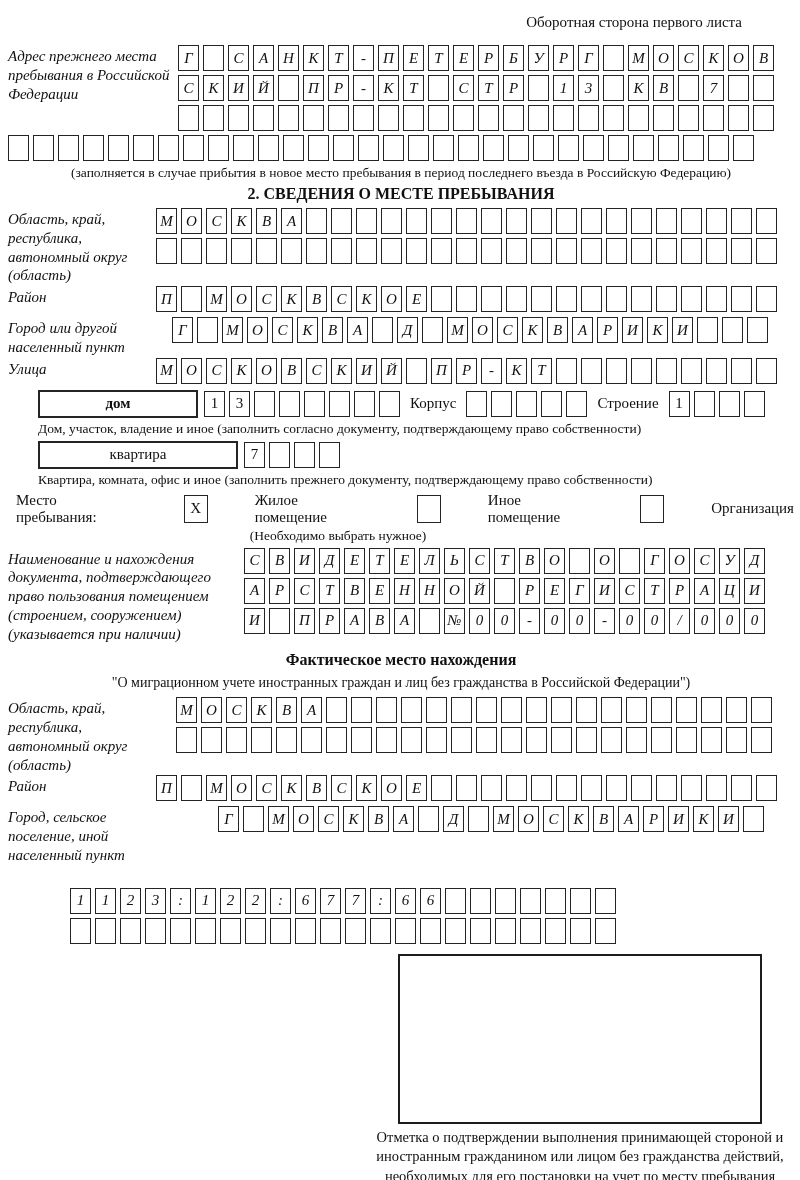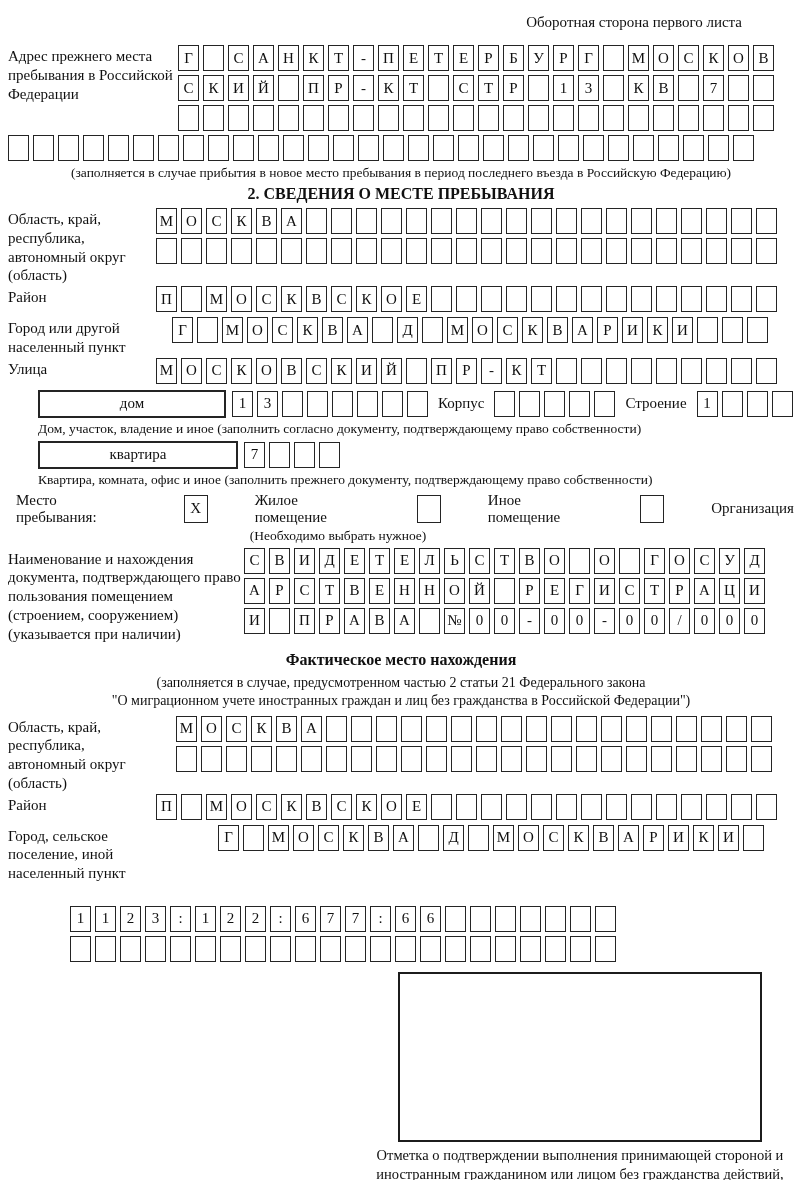--- a/index.html
+++ b/index.html
@@ -1,19 +1,19 @@
 <!DOCTYPE html>
 <html><head>
 <meta charset="utf-8">
 <style>
   html,body{margin:0;padding:0;background:#fff;}
   body{width:800px;height:1180px;font-family:"Liberation Serif",serif;color:#101010;}
   .page{position:relative;width:800px;height:1180px;box-sizing:border-box;padding:14px 6px 16px 8px;overflow:hidden;}
   .hdr-note{text-align:right;padding-right:52px;font-size:15px;}
-  .field{display:flex;margin-bottom:1px;}
+  .field{display:flex;margin-bottom:1px;font-style:italic;}
   .lbl{width:148px;flex:none;font-size:15px;line-height:1.25;padding-top:2px;}
   .lbl-wide{width:170px;}
   .lbl-doc{width:236px;}
   .rows{flex:1;}
   .row{display:flex;gap:4px;margin-bottom:4px;}
   .cell{width:21px;height:26px;flex:none;border:1.6px solid #242424;box-sizing:border-box;
         display:flex;align-items:center;justify-content:center;font-size:15px;background:#fff;}
   .indent16{margin-left:16px;}
   .indent20{margin-left:20px;}
   .indent62{margin-left:62px;}
@@ -311,21 +311,21 @@
           <span class="cell"></span>
           <span class="cell"></span>
           <span class="cell"></span>
           <span class="cell"></span>
           <span class="cell"></span>
         </div>
       </div>
   </div>
 
   <div class="house-line">
-    <div class="bigbox" style="width:188px;">дом</div>
+    <div class="bigbox" style="width:160px;font-weight:bold;">дом</div>
     <div class="row mb0">
         <span class="cell">1</span>
         <span class="cell">3</span>
         <span class="cell"></span>
         <span class="cell"></span>
         <span class="cell"></span>
         <span class="cell"></span>
         <span class="cell"></span>
         <span class="cell"></span>
       </div>
@@ -438,21 +438,20 @@
           <span class="cell">0</span>
           <span class="cell">/</span>
           <span class="cell">0</span>
           <span class="cell">0</span>
           <span class="cell">0</span>
         </div>
     </div>
   </div>
 
   <div class="sec-title" style="margin-top:8px;">Фактическое место нахождения</div>
-  <div class="center-cap">(заполняется в случае, предусмотренном частью 2 статьи 21 Федерального закона</div>
   <div class="center-cap" style="margin-bottom:5px;">"О миграционном учете иностранных граждан и лиц без гражданства в Российской Федерации")</div>
 
   <div class="field">
     <div class="lbl">Область, край, республика, автономный округ (область)</div>
     <div class="rows">
       <div class="row indent20">
           <span class="cell">М</span>
           <span class="cell">О</span>
           <span class="cell">С</span>
           <span class="cell">К</span>

